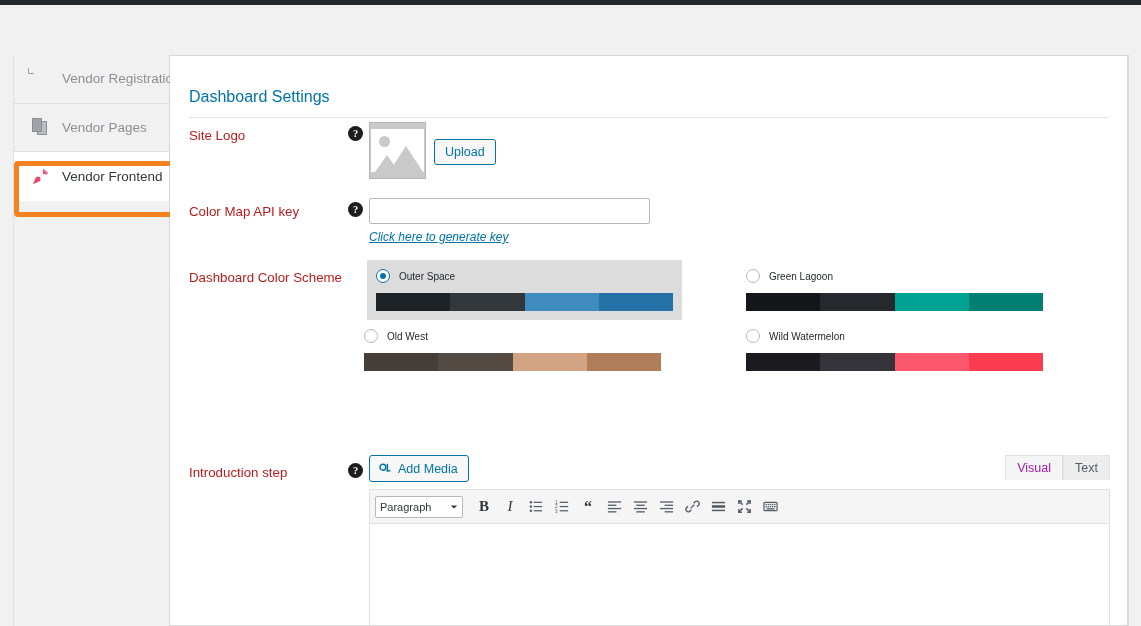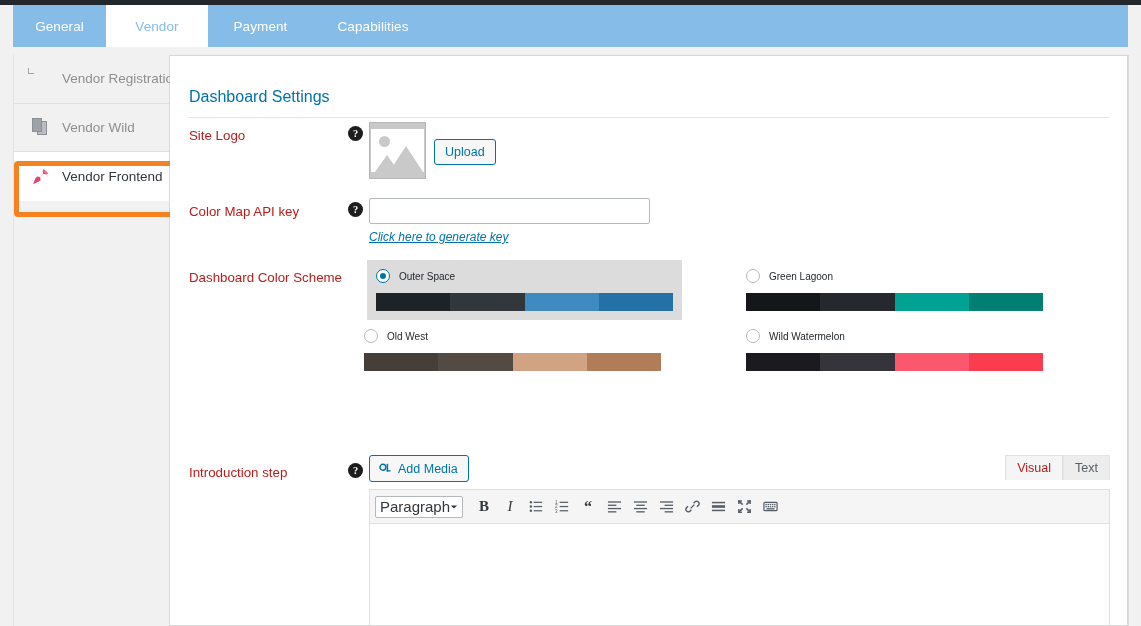--- a/index.html
+++ b/index.html
@@ -244,37 +244,37 @@
   }
   .add-media-btn .am-ic { margin-right: 6px; display: flex; }
   .vt-tabs { position: absolute; right: 0; top: 0; display: flex; }
   .vt-tab {
     height: 25px; padding: 0 11px;
     display: flex; align-items: center;
     font-size: 12.5px; color: #555d66;
     border: 1px solid #e5e5e5; border-bottom: none;
     background: #ededed; cursor: pointer;
   }
-  .vt-tab.active { background: #f5f5f5; color: #b91c1c; border-color: #e0e0e0; align-items: center; }
+  .vt-tab.active { background: #f5f5f5; color: #a21caf; border-color: #e0e0e0; align-items: center; }
   .editor-box {
     border: 1px solid #e0e0e0;
     background: #ffffff;
     width: 741px;
   }
   .editor-toolbar {
     background: #f5f5f5;
     border-bottom: 1px solid #e0e0e0;
     height: 34px;
     display: flex; align-items: center;
     padding-left: 5px; gap: 0px;
   }
   .para-select {
     height: 22px; width: 88px;
     border: 1px solid #b4b9be; border-radius: 2px;
-    background: #fff; font-size: 15px;
+    background: #fff; font-size: 11px;
     color: #32373c; padding: 0 4px;
     display: flex; align-items: center; justify-content: space-between;
     cursor: pointer; margin-right: 8px;
   }
   .tb-btn {
     width: 26px; height: 26px;
     display: flex; align-items: center; justify-content: center;
     cursor: pointer; color: #555d66;
   }
   .editor-body { height: 120px; background: #fff; }
@@ -286,51 +286,37 @@
     background: #f1f1f1; border-left: 1px solid #dcdcdc;
   }
 </style>
 </head>
 <body>
 
 <div id="app">
 
   <div class="admin-bar" style="background: rgb(35, 40, 45);"></div>
 
-  <div class="tab-strip" style="background: rgb(133, 189, 232);">
-    <div class="tab" style="left:0px;width:93px;">
-      <span>General</span>
-    </div>
-    <div class="tab active" style="left: 93px; width: 102px; color: rgb(133, 189, 232);">
-      <span>Vendor</span>
-    </div>
-    <div class="tab" style="left:195px;width:105px;">
-      <span>Payment</span>
-    </div>
-    <div class="tab" style="left:300px;width:120px;">
-      <span>Capabilities</span>
-    </div>
-  </div>
 
   <div class="page-body">
 
     <div class="sidebar">
 
       <div class="side-item">
         <span class="side-icon">
           <span class="ic-doc"></span>
         </span>
         <span class="side-label">Vendor Registration</span>
       </div>
 
       <div class="side-item">
         <span class="side-icon">
           <span class="ic-pages"><span class="pg2"></span><span class="pg1"></span></span>
         </span>
-        <span class="side-label">Vendor Wild</span>
+        <span class="side-label">Vendor Pages</span>
       </div>
 
       <div class="side-item highlighted">
         <span class="side-icon">
           <svg class="ic-pin" viewBox="0 0 20 20" width="18" height="18" aria-hidden="true">
             <path d="M13.1 2.2 L17.9 7 L15.6 8.2 L12.4 7.6 L8.9 11.1 L9.6 14.4 L8.1 15.9 L4.2 12 L1.3 18.8 L8.1 15.9 L4.2 12 L5.7 10.5 L9 11.2 L12.5 7.7 L11.9 4.5 Z" fill="#e8456d"></path>
             <path d="M12.9 2.4 L17.7 7.2 L15.4 8.3 L11.6 4.6 Z" fill="#f2678a"></path>
             <path d="M4.3 12.1 L8.0 15.8 L1.4 18.7 Z" fill="#e8456d"></path>
           </svg>
         </span>

